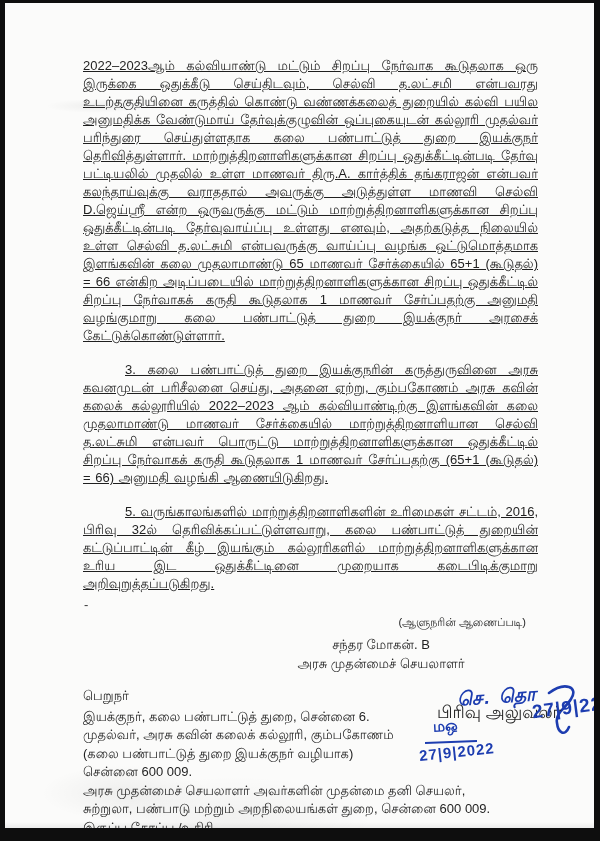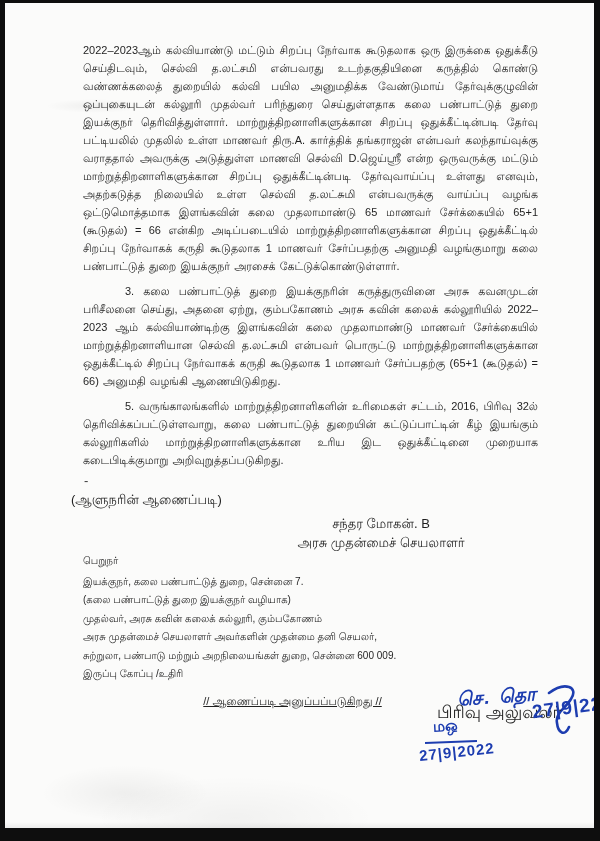--- a/index.html
+++ b/index.html
@@ -22,45 +22,46 @@
       radial-gradient(ellipse 120px 40px at 120px 790px, rgba(0,0,0,0.05), rgba(0,0,0,0) 70%),
       radial-gradient(ellipse 200px 60px at 230px 815px, rgba(0,0,0,0.04), rgba(0,0,0,0) 70%),
       linear-gradient(to top, rgba(0,0,0,0.06), rgba(0,0,0,0) 6px);
   }
   .content{
     position:absolute;left:0;top:0;right:0;
     padding:38px 56px 0 78px;
     color:#1f1f1f;
   }
   .para{
-    margin:0 0 7px 0;
-    font-size:11px;
+    margin:16px 0 7px 0;
+    font-size:13px;
     line-height:18px;
     text-align:justify;
     word-spacing:1px;
     color:#1f1f1f;
+    text-decoration:underline;
   }
   .para.indent{text-indent:42px;}
   .stray-dash{
     font-size:13px;line-height:10px;height:10px;margin-left:1px;color:#3a3a3a;
   }
   .by-order{
-    text-align:left;
-    font-size:13px;
+    text-align:right;
+    font-size:11px;
     margin:6px 0 5px 0;
     transform:translateX(-12px);
   }
   .sig-block{
     width:270px;
     margin:2px 22px 0 auto;
     text-align:center;
     font-size:13px;
     line-height:19px;
   }
-  .recipients{font-size:10px;line-height:18.5px;}
+  .recipients{margin-top:14px;font-size:13px;line-height:18.5px;}
   .recip-label{margin-bottom:2px;}
   .copy-label{text-decoration:underline;text-underline-offset:2px;}
   .footer-line{
     text-align:center;
     font-size:11px;
     margin-top:11px;
     transform:translateX(-18px);
     text-decoration:underline;
   }
   
@@ -118,23 +119,24 @@
 
       <div class="by-order">(ஆளுநரின் ஆணைப்படி)</div>
 
       <div class="sig-block">
         <div>சந்தர மோகன். B</div>
         <div>அரசு முதன்மைச் செயலாளர்</div>
       </div>
 
       <div class="recipients">
         <div class="recip-label">பெறுநர்</div>
-        <div>இயக்குநர், கலை பண்பாட்டுத் துறை, சென்னை 7.</div>
+        <div>இயக்குநர், கலை பண்பாட்டுத் துறை, சென்னை 6.</div>
+        <div>முதல்வர், அரசு கவின் கலைக் கல்லூரி, கும்பகோணம்</div>
         <div>(கலை பண்பாட்டுத் துறை இயக்குநர் வழியாக)</div>
-        <div>முதல்வர், அரசு கவின் கலைக் கல்லூரி, கும்பகோணம்</div>
+        <div>சென்னை 600 009.</div>
         <div>அரசு முதன்மைச் செயலாளர் அவர்களின் முதன்மை தனி செயலர்,</div>
         <div>சுற்றுலா, பண்பாடு மற்றும் அறநிலையங்கள் துறை, சென்னை 600 009.</div>
         <div>இருப்பு கோப்பு /உதிரி</div>
       </div>
 
       <div class="footer-line">// ஆணைப்படி அனுப்பப்படுகிறது //</div>
 
     </div>
 
     <div class="ann sig-script ink-blue">செ. தொ</div>

